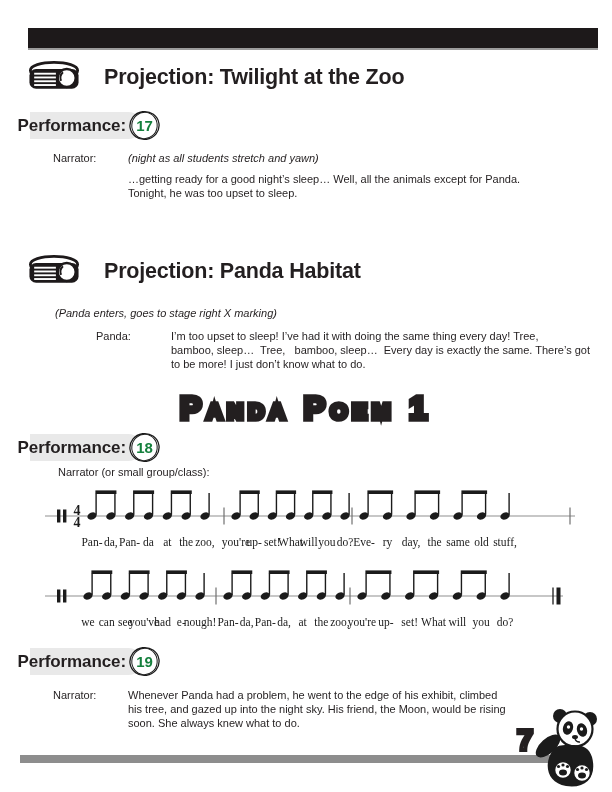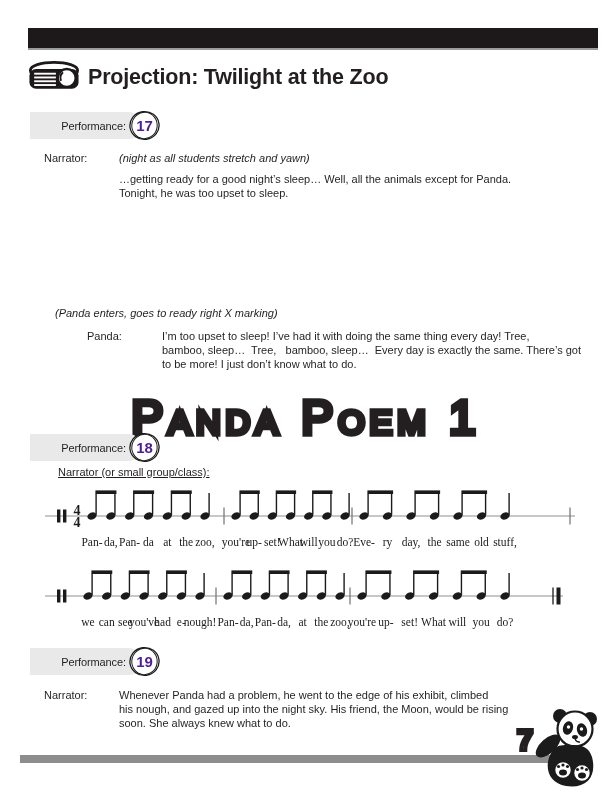--- a/index.html
+++ b/index.html
@@ -2,48 +2,48 @@
 <html><head>
 <meta charset="utf-8">
 <style>
   html,body{margin:0;padding:0;background:#fff;}
   .page{
     position:relative;width:612px;height:792px;margin:0 auto;background:#fff;
     font-family:"Liberation Sans",sans-serif;color:#231f20;overflow:hidden;
   }
   .top-bar{position:absolute;left:28px;top:28px;width:570px;height:20px;
     background:#1d191a;border-bottom:2px solid #9c9c9c;}
-  .heading{position:absolute;left:28px;display:flex;align-items:center;gap:8px;}
+  .heading{position:absolute;left:28px;display:flex;align-items:center;gap:24px;}
   .heading h1{margin:0;font-size:21.5px;font-weight:bold;letter-spacing:-0.2px;color:#231f20;}
   .h1pos{top:60px;}
   .h2pos{top:254px;}
   .proj-icon{flex:0 0 auto;}
 
   .pill{position:absolute;left:30px;width:112px;height:27px;background:#e9e9e9;
     border-radius:0 16px 16px 0;display:flex;align-items:center;justify-content:flex-end;
     padding-right:16px;box-sizing:border-box;}
-  .pill-label{font-weight:normal;font-size:11px;letter-spacing:-0.1px;}
+  .pill-label{font-weight:bold;font-size:17px;letter-spacing:-0.1px;}
   .pill-circle{position:absolute;right:-18px;top:-2px;width:31px;height:31px;}
   .pill-num{position:absolute;inset:0;display:flex;align-items:center;justify-content:center;
-    font-weight:bold;font-size:15px;color:#4c1d95;}
+    font-weight:bold;font-size:15px;color:#15803d;}
   .p17{top:112px;} .p18{top:434px;} .p19{top:648px;}
 
-  .dialog{position:absolute;left:44px;width:520px;font-size:11px;line-height:14px;}
+  .dialog{position:absolute;left:53px;width:520px;font-size:11px;line-height:14px;}
   .dialog .speaker{position:absolute;left:0;top:0;}
   .dialog .dlg-text{margin-left:75px;width:440px;}
   .dialog p{margin:0 0 7px 0;white-space:pre-wrap;}
   .stage{font-style:italic;}
   .stage-abs{position:absolute;left:55px;top:307px;font-size:11px;margin:0;}
   .n1pos{top:151px;} .pandapos{top:329px;margin-left:43px;} .n3pos{top:688px;}
 
   .poem-title{position:absolute;top:390px;left:0;right:0;margin:0;text-align:center;
-    font-size:48px;font-weight:normal;font-variant:small-caps;letter-spacing:5px;
+    font-size:32px;font-weight:bold;font-variant:small-caps;letter-spacing:5px;
     color:#231f20;-webkit-text-fill-color:#fff;-webkit-text-stroke:5.5px #231f20;}
 
-  .group-label{position:absolute;left:58px;top:466px;font-size:11px;margin:0;text-decoration:underline;}
+  .group-label{position:absolute;left:58px;top:466px;font-size:11px;margin:0;}
 
   .music-svg{position:absolute;left:0;top:480px;pointer-events:none;}
 
   .bottom-bar{position:absolute;left:20px;top:755px;width:570px;height:8px;background:#8d8d8d;}
   .page-num{position:absolute;left:517px;top:724px;font-size:29px;font-weight:bold;z-index:2;
     color:#231f20;-webkit-text-fill-color:#fff;-webkit-text-stroke:4px #231f20;}
   .mascot{position:absolute;left:533px;top:706px;z-index:3;}
 </style>
 </head>
 <body>
@@ -79,22 +79,35 @@
 
   <div class="dialog n1pos">
     <span class="speaker">Narrator:</span>
     <div class="dlg-text">
       <p class="stage">(night as all students stretch and yawn)</p>
       <p>…getting ready for a good night’s sleep… Well, all the animals except for Panda.
 Tonight, he was too upset to sleep.</p>
     </div>
   </div>
 
-
-  <p class="stage stage-abs">(Panda enters, goes to ready right X marking)</p>
+  <div class="heading h2pos">
+    <svg class="proj-icon" width="52" height="34" viewBox="0 0 54 36">
+      <ellipse cx="27" cy="11" rx="25" ry="8.5" fill="none" stroke="#1d191a" stroke-width="3"></ellipse>
+      <rect x="1" y="9.5" width="52" height="21" rx="7" fill="#1d191a"></rect>
+      <rect x="6" y="13.5" width="23" height="2" fill="#fff"></rect>
+      <rect x="6" y="17.5" width="23" height="2" fill="#fff"></rect>
+      <rect x="6" y="21.5" width="23" height="2" fill="#fff"></rect>
+      <rect x="6" y="25.5" width="23" height="2" fill="#fff"></rect>
+      <circle cx="40.5" cy="19" r="9.5" fill="#fff" stroke="#1d191a" stroke-width="2.6"></circle>
+      <path d="M34.5,22 a8,8 0 0 1 2,-9" fill="none" stroke="#1d191a" stroke-width="2"></path>
+    </svg>
+    <h1>Projection: Panda Habitat</h1>
+  </div>
+
+  <p class="stage stage-abs">(Panda enters, goes to stage right X marking)</p>
   <div class="dialog pandapos">
     <span class="speaker">Panda:</span>
     <div class="dlg-text">
       <p>I’m too upset to sleep! I’ve had it with doing the same thing every day! Tree,
 bamboo, sleep…  Tree,   bamboo, sleep…  Every day is exactly the same. There’s got
 to be more! I just don’t know what to do.</p>
     </div>
   </div>
 
   <h2 class="poem-title">Panda Poem 1</h2>
@@ -286,21 +299,21 @@
         <ellipse cx="15.5" cy="15.5" rx="12.7" ry="13.2" fill="none" stroke="#1b1b1b" stroke-width="1" transform="rotate(6 15.5 15.5)"></ellipse>
       </svg>
       <span class="pill-num">19</span>
     </span>
   </div>
 
   <div class="dialog n3pos">
     <span class="speaker">Narrator:</span>
     <div class="dlg-text">
       <p>Whenever Panda had a problem, he went to the edge of his exhibit, climbed
-his nough, and gazed up into the night sky. His friend, the Moon, would be rising
+his tree, and gazed up into the night sky. His friend, the Moon, would be rising
 soon. She always knew what to do.</p>
     </div>
   </div>
 
   <div class="bottom-bar"></div>
   <div class="page-num">7</div>
 
   <svg class="mascot" width="70" height="84" viewBox="0 0 70 84">
 
     <ellipse cx="15" cy="40" rx="15" ry="7.5" fill="#1b1b1b" transform="rotate(-42 15 40)"></ellipse>

